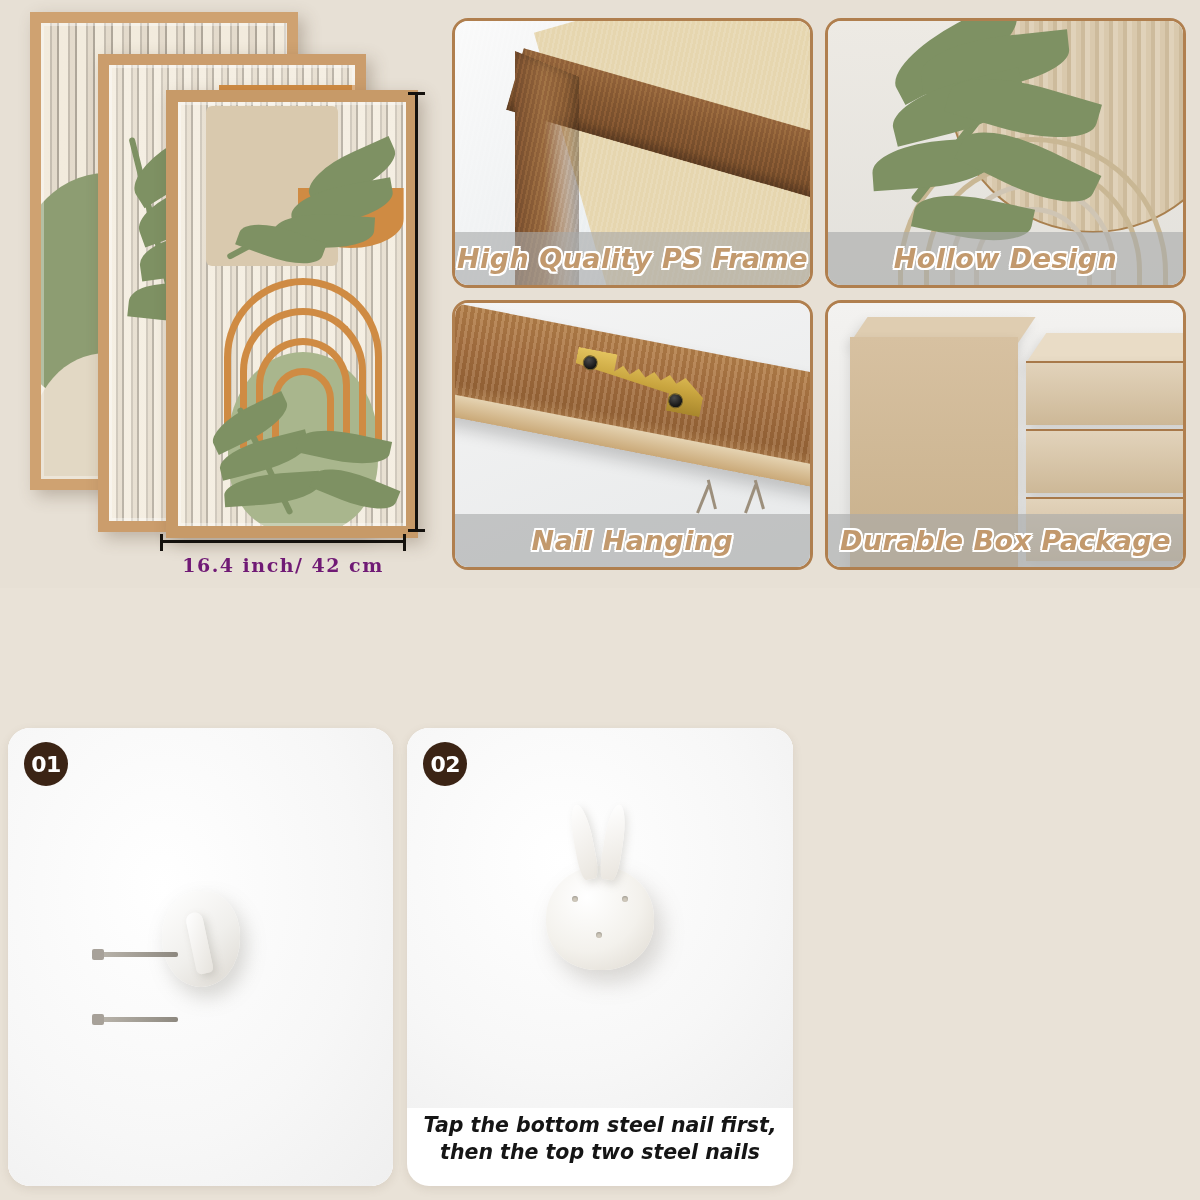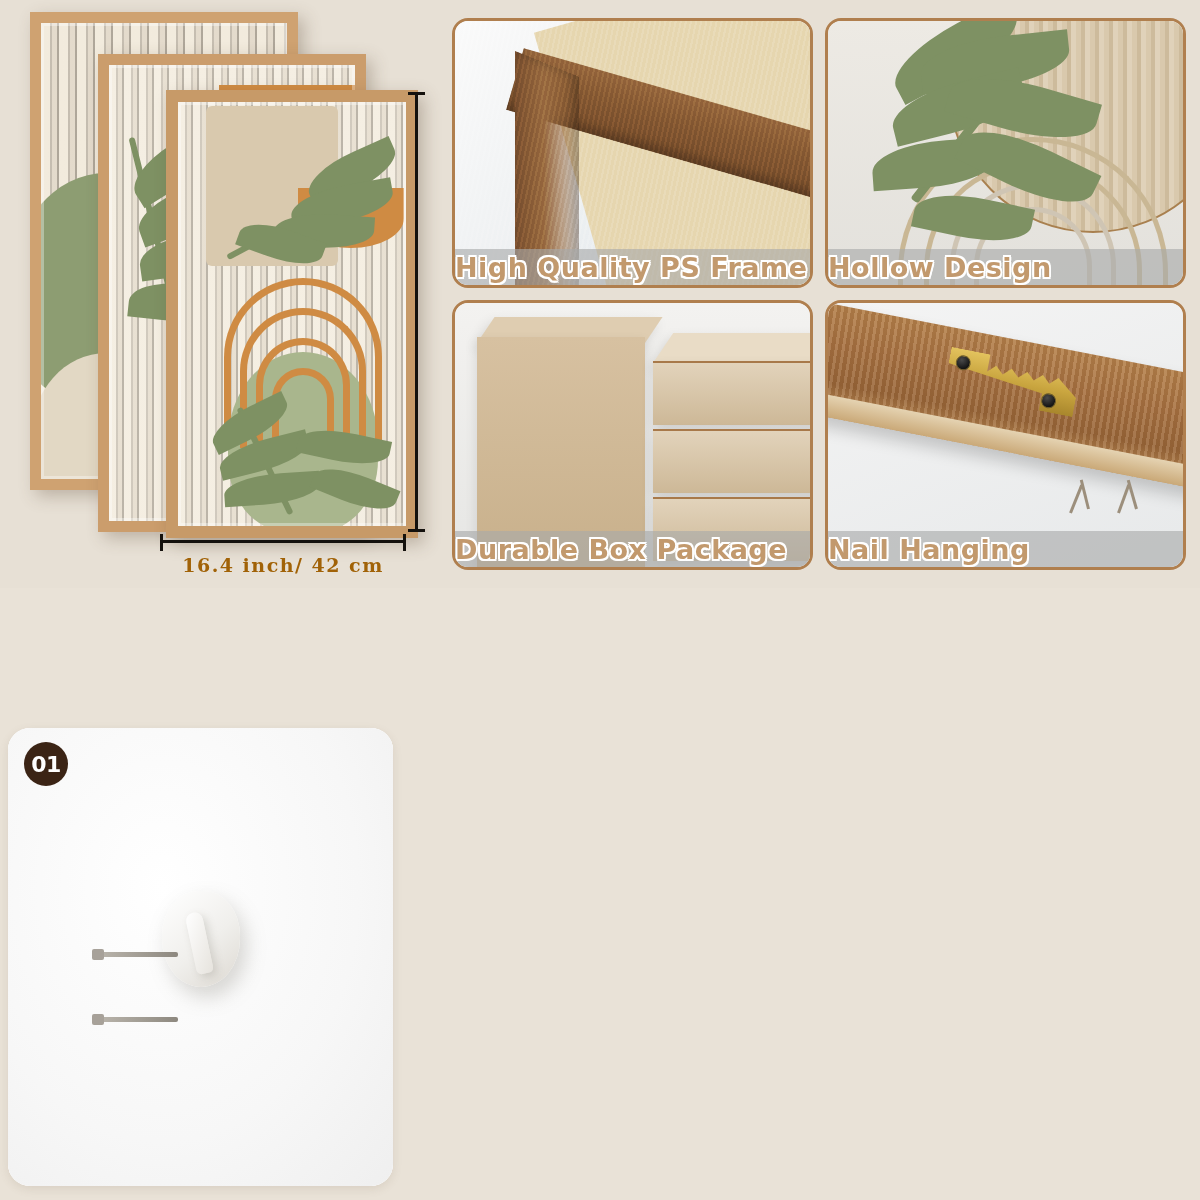--- a/index.html
+++ b/index.html
@@ -187,21 +187,21 @@
   .dim-h .cap.r { right: 0; }
   .dim-h .txt {
     position: absolute;
     top: 20px;
     width: 100%;
     text-align: center;
     font-family: "DejaVu Serif", serif;
     font-weight: bold;
     font-size: 19px;
     letter-spacing: 1.5px;
-    color: #a16207;
+    color: #701a75;
   }
 
   
   .feature-grid {
     position: absolute;
     top: 18px;
     left: 452px;
     width: 734px;
     height: 552px;
     display: grid;
@@ -220,24 +220,26 @@
 
   .feature-photo {
     position: absolute;
     inset: 0;
     overflow: hidden;
   }
 
   .feature-label {
     position: absolute;
     left: 0; right: 0; bottom: 0;
-    height: 36px;
+    height: 53px;
     background: rgba(168,170,170,0.62);
     display: flex;
     align-items: center;
+    justify-content: center;
+    font-style: italic;
   }
   .feature-label span {
     font-family: "DejaVu Sans", sans-serif;
     font-weight: bold;
     font-size: 27px;
     color: #c2996d;
     letter-spacing: .5px;
     text-shadow:
       -1.6px -1.6px 0 #fff,  1.6px -1.6px 0 #fff,
       -1.6px  1.6px 0 #fff,  1.6px  1.6px 0 #fff,
@@ -694,34 +696,20 @@
           <div class="leaf" style="left:58px;top:6px;width:140px;height:48px;transform:rotate(-28deg);"></div>
           <div class="leaf" style="left:92px;top:16px;width:150px;height:50px;transform:rotate(-6deg);"></div>
           <div class="leaf" style="left:62px;top:62px;width:136px;height:48px;transform:rotate(-14deg);"></div>
           <div class="leaf" style="left:120px;top:62px;width:150px;height:50px;transform:rotate(16deg);"></div>
           <div class="leaf" style="left:44px;top:120px;width:126px;height:46px;transform:rotate(-4deg);"></div>
           <div class="leaf" style="left:130px;top:122px;width:140px;height:48px;transform:rotate(26deg);"></div>
           <div class="leaf" style="left:86px;top:176px;width:118px;height:42px;transform:rotate(12deg);"></div>
         </div>
         <div class="feature-label">
           <span>Hollow Design</span>
-        </div>
-      </div>
-
-      <div class="feature-card">
-        <div class="feature-photo photo-box">
-          <div class="bx topface"></div>
-          <div class="bx front"></div>
-          <div class="bx stack-top"></div>
-          <div class="bx stackface" style="top:58px;"></div>
-          <div class="bx stackface" style="top:126px;"></div>
-          <div class="bx stackface" style="top:194px;"></div>
-        </div>
-        <div class="feature-label">
-          <span>Durable Box Package</span>
         </div>
       </div>
 
       <div class="feature-card">
         <div class="feature-photo photo-nail">
           <div class="bar">
             <div class="grain"></div>
             <div class="edge"></div>
           </div>
           <div class="hanger">
@@ -733,20 +721,34 @@
             <i style="left:4px;  top:10px; transform:rotate(22deg);"></i>
             <i style="left:22px; top:6px;  transform:rotate(-14deg);"></i>
             <i style="left:52px; top:10px; transform:rotate(20deg);"></i>
             <i style="left:70px; top:6px;  transform:rotate(-16deg);"></i>
           </div>
         </div>
         <div class="feature-label">
           <span>Nail Hanging</span>
         </div>
       </div>
+
+      <div class="feature-card">
+        <div class="feature-photo photo-box">
+          <div class="bx topface"></div>
+          <div class="bx front"></div>
+          <div class="bx stack-top"></div>
+          <div class="bx stackface" style="top:58px;"></div>
+          <div class="bx stackface" style="top:126px;"></div>
+          <div class="bx stackface" style="top:194px;"></div>
+        </div>
+        <div class="feature-label">
+          <span>Durable Box Package</span>
+        </div>
+      </div>
     </div>
   </div>
 
 
   <div class="steps">
 
     <div class="step-card">
       <div class="step-photo">
         <div class="hook-wall"></div>
         <div class="step-badge">01</div>
@@ -755,15 +757,29 @@
         </div>
         <div class="hook-nail n1">
             <span class="tip"></span>
           </div>
         <div class="hook-nail n2">
             <span class="tip"></span>
           </div>
       </div>
     </div>
 
+    <div class="step-card">
+      <div class="step-photo">
+        <div class="hook-wall"></div>
+        <div class="step-badge">02</div>
+        <div class="bunny">
+          <div class="ear left"></div>
+          <div class="ear right"></div>
+          <div class="dot d1"></div>
+          <div class="dot d2"></div>
+          <div class="dot d3"></div>
+        </div>
+      </div>
+      <div class="step-caption">Tap the bottom steel nail first, then the top two steel nails</div>
+    </div>
 
   </div>
 </div>
 
 </body></html>

